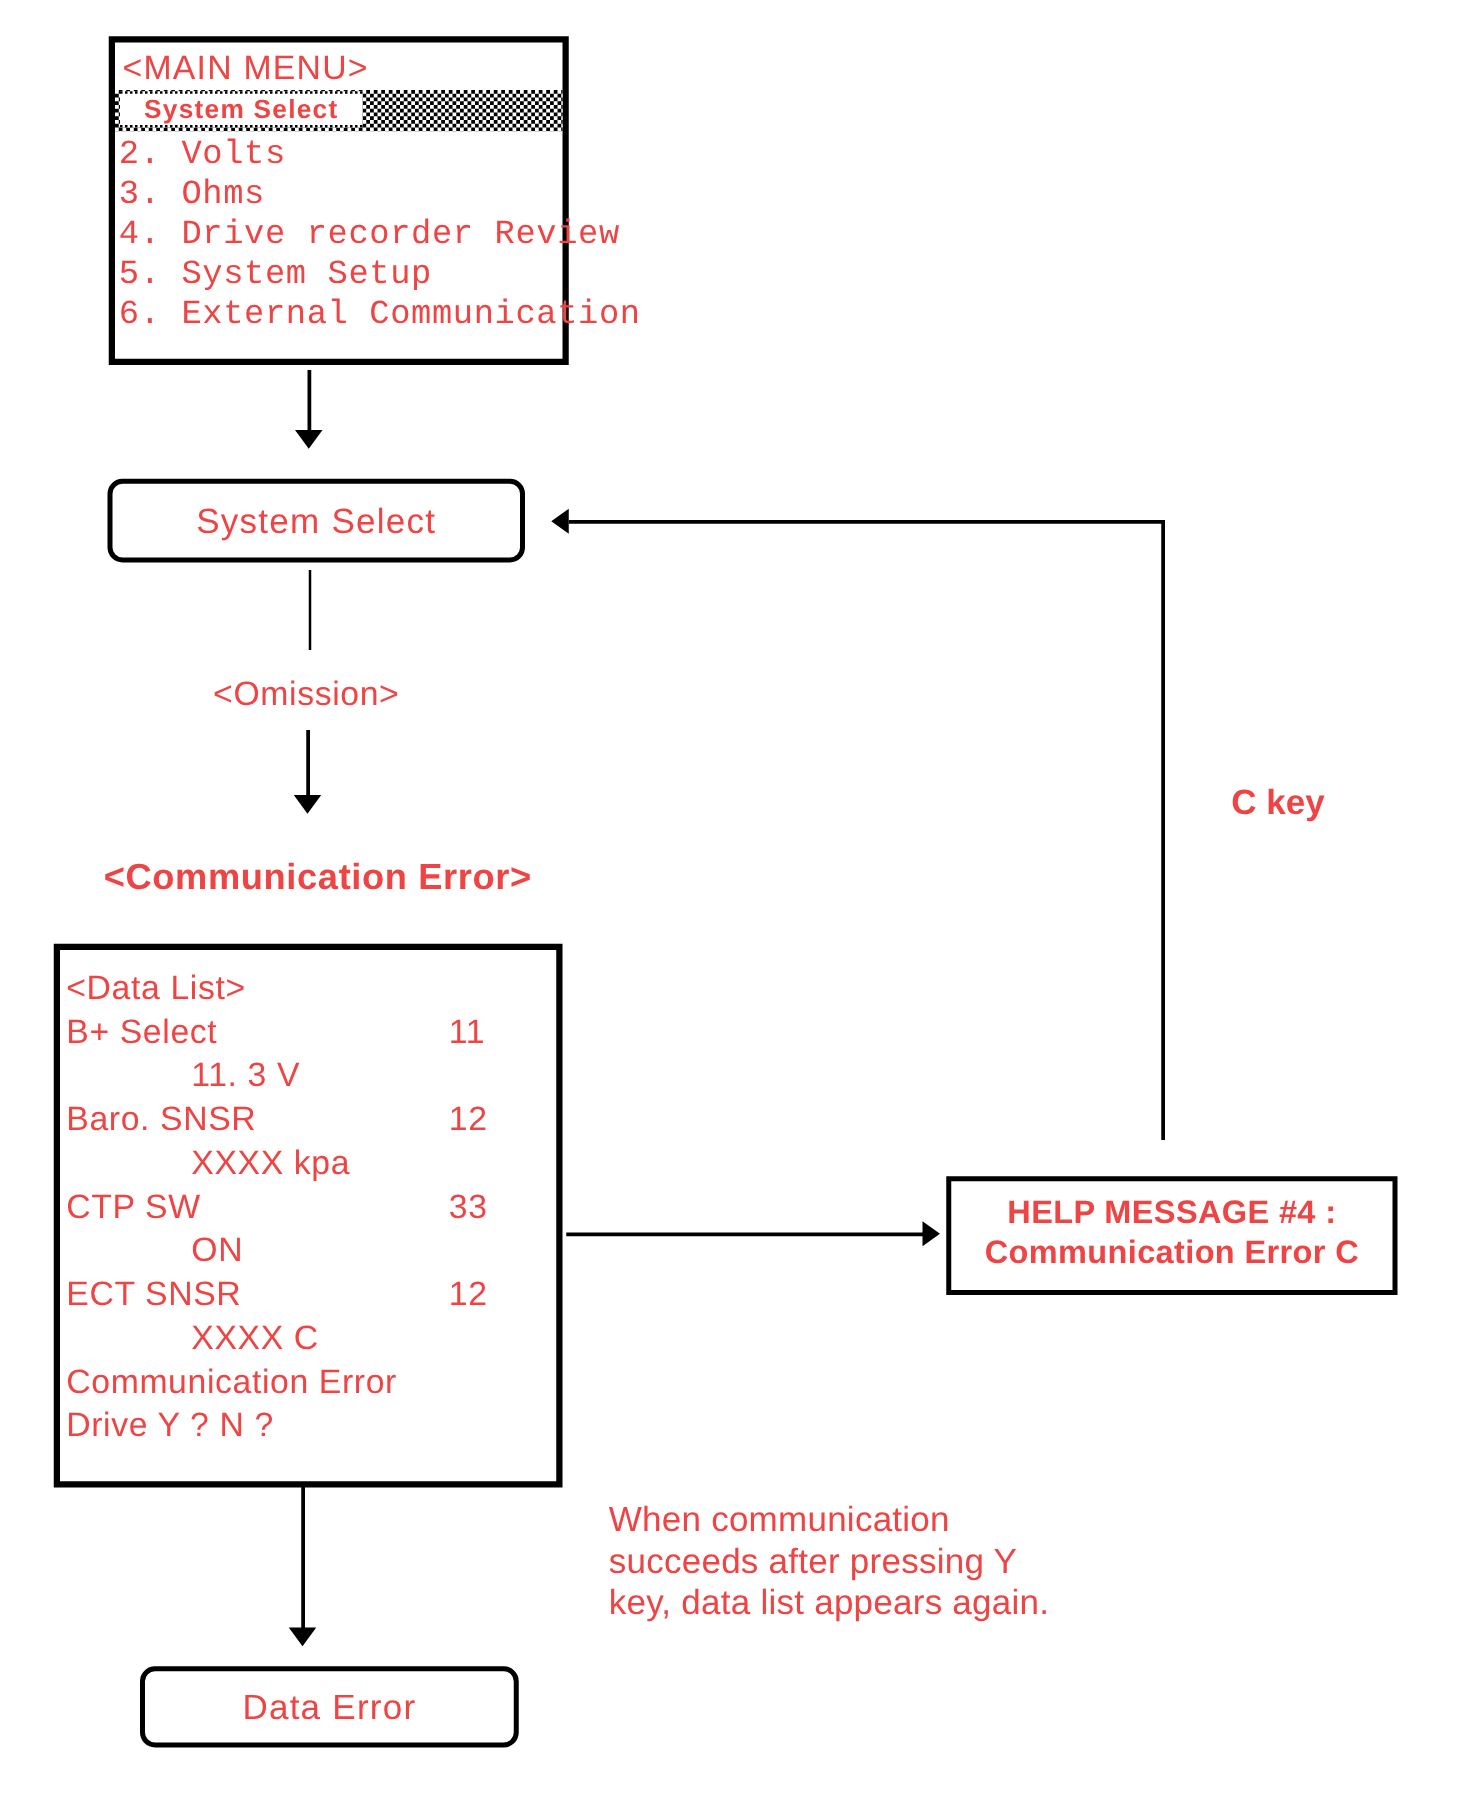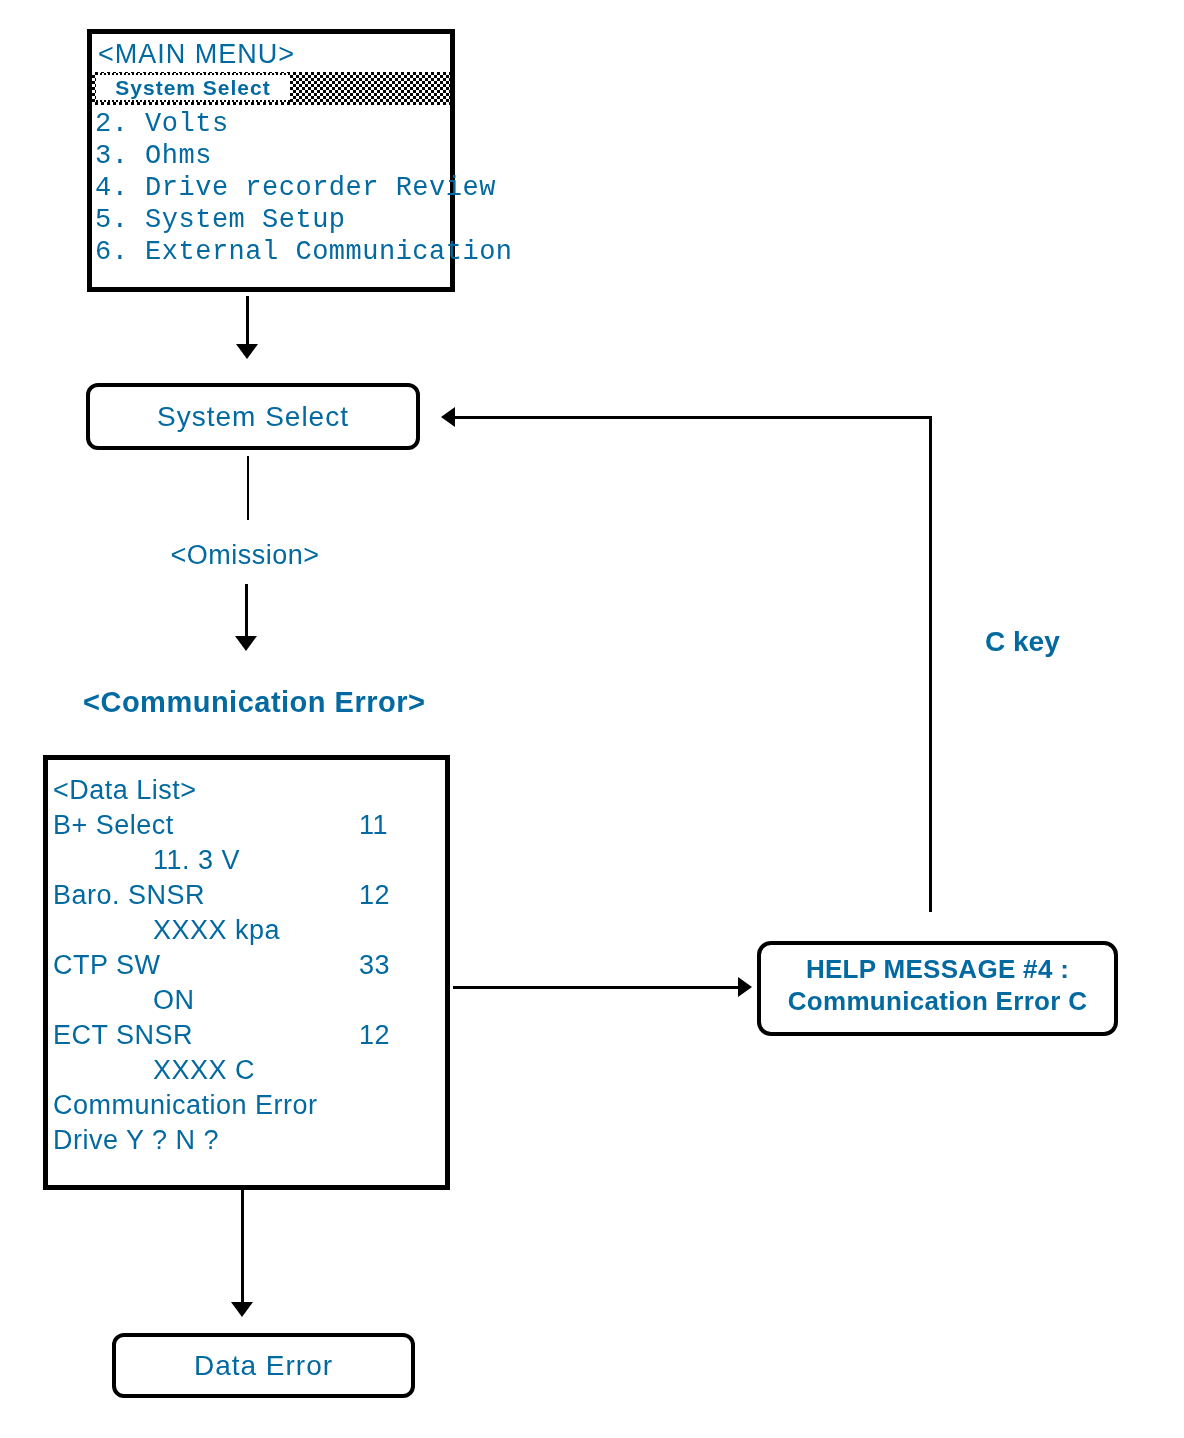--- a/index.html
+++ b/index.html
@@ -1,18 +1,18 @@
 <!DOCTYPE html>
 <html><head>
 <meta charset="utf-8">
 <style>
   html,body { margin:0; padding:0; background:#ffffff; }
   #canvas {
     position:relative; width:1184px; height:1438px;
-    background:#ffffff; color:#0369a1;
+    background:#ffffff; color:#ef4444;
     font-family:"Liberation Sans", sans-serif;
     overflow:hidden;
   }
   .abs { position:absolute; }
 
   
   .menu-box {
     left:87px; top:29px; width:358px; height:253px;
     border:5px solid #000; background:#fff;
   }
@@ -41,21 +41,21 @@
 
   
   .flow-node {
     border:4px solid #000; border-radius:12px; background:#fff;
     text-align:center; font-size:28px; letter-spacing:1px;
   }
   .node-system-select { left:86px; top:383px; width:326px; height:59px; line-height:59px; }
   .node-data-list     { left:112px; top:1333px; width:295px; height:57px; line-height:57px; }
   .help-box {
     left:757px; top:941px; width:353px; height:79px;
-    border:4px solid #000; border-radius:14px; background:#fff;
+    border:4px solid #000; border-radius:0; background:#fff;
     text-align:center; font-size:26px; font-weight:bold;
     line-height:32px; padding-top:8px; box-sizing:content-box;
     white-space:pre-line; letter-spacing:0.3px;
   }
 
   
   .line { background:#000; }
   .head { width:0; height:0; }
   .head-down  { border-left:11px solid transparent; border-right:11px solid transparent; border-top:15px solid #000; }
   .head-right { border-top:10px solid transparent; border-bottom:10px solid transparent; border-left:14px solid #000; }
@@ -150,20 +150,23 @@
   <div class="abs head head-right" style="left:738px; top:977px;"></div>
 
   <div class="abs help-box">HELP MESSAGE #4 :
 Communication Error C</div>
 
   <div class="abs head head-left" style="left:441px; top:407px;"></div>
   <div class="abs line" style="left:455px; top:416px; width:477px; height:3px;"></div>
   <div class="abs line" style="left:929px; top:416px; width:3px; height:496px;"></div>
   <div class="abs c-key-label">C key</div>
 
+  <div class="abs note note-succeed">When communication
+succeeds after pressing Y
+key, data list appears again.</div>
 
   <div class="abs line" style="left:241px; top:1186px; width:3px; height:118px;"></div>
   <div class="abs head head-down" style="left:231px; top:1302px;"></div>
 
   <div class="abs flow-node node-data-list">
     <span>Data Error</span>
   </div>
 
 </div>
 

